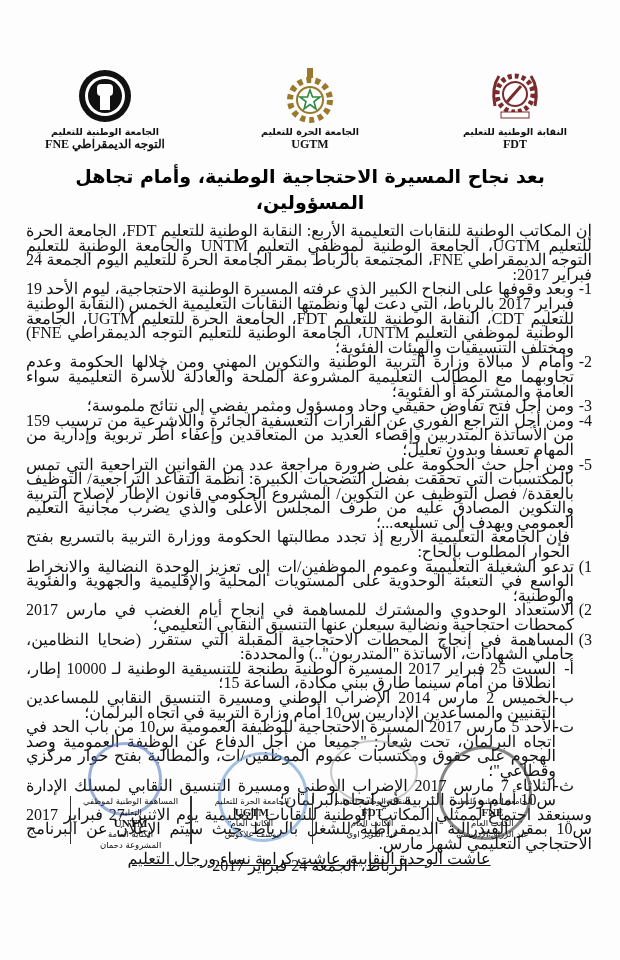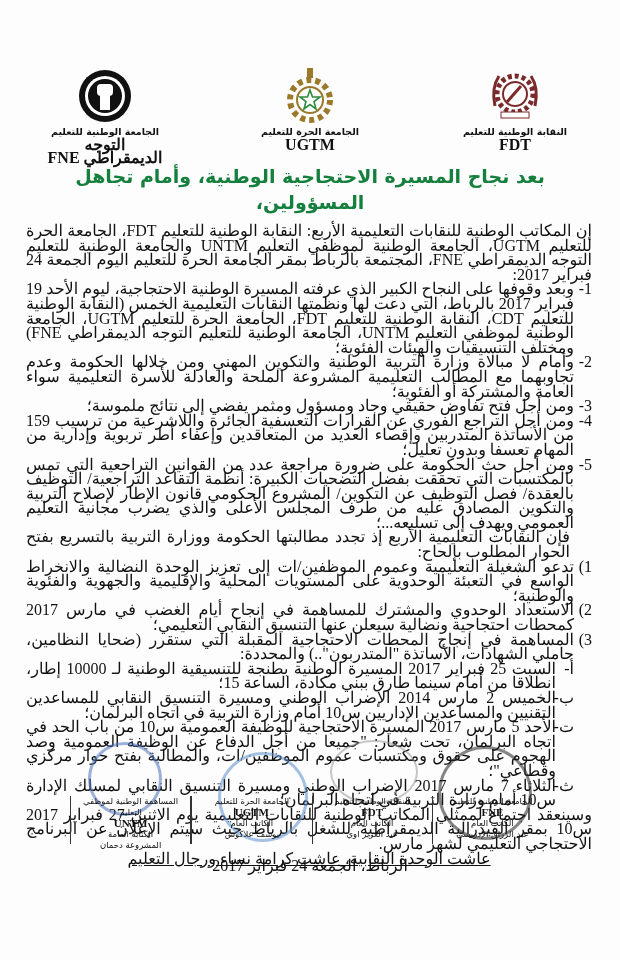--- a/index.html
+++ b/index.html
@@ -3,23 +3,23 @@
   <meta charset="utf-8">
   <style>
     html, body { margin: 0; padding: 0; }
     body { width: 620px; height: 960px; background: #fdfdfd; position: relative; overflow: hidden;
            font-family: "DejaVu Serif", "Liberation Serif", serif; color: #111; }
     .page { position: absolute; left: 0; top: 0; width: 620px; height: 960px; }
     .logos { position: absolute; top: 68px; left: 45px; width: 530px; height: 90px; display: flex; flex-direction: row-reverse; justify-content: space-between; }
     .logo { width: 120px; text-align: center; direction: rtl; }
     .logo .emblem { width: 56px; height: 56px; margin: 0 auto 2px; position: relative; }
     .logo .name { font-family: "DejaVu Sans", sans-serif; font-size: 9.5px; font-weight: bold; line-height: 12px; white-space: nowrap; }
-    .logo .abbr { font-family: "Liberation Serif", serif; font-size: 16px; font-weight: bold; line-height: 13px; }
+    .logo .abbr { font-family: "Liberation Serif", serif; font-size: 12px; font-weight: bold; line-height: 13px; }
     .title { position: absolute; top: 163px; left: 20px; width: 580px; text-align: center; direction: rtl;
-             font-family: "DejaVu Sans", sans-serif; font-weight: bold; font-size: 19px; line-height: 26px; color: #15803d; }
+             font-family: "DejaVu Sans", sans-serif; font-weight: bold; font-size: 19px; line-height: 26px; color: #000000; }
     .body-text { position: absolute; top: 224px; left: 26px; width: 566px; direction: rtl; text-align: justify;
                  font-family: "Liberation Serif", "DejaVu Serif", serif; font-size: 16px; line-height: 14.6px; }
     .body-text p { margin: 0; }
     .item { display: flex; direction: rtl; }
     .item .num { width: 18px; flex: none; text-align: right; }
     .item .txt { flex: 1; text-align: justify; }
     .sub { padding-right: 18px; }
     .indent { padding-right: 22px; }
     .center { text-align: center; text-decoration: underline; }
     .sign-title { text-align: center; font-weight: bold; text-decoration: underline; margin-top: 2px; }
@@ -98,21 +98,21 @@
       </div>
     <div class="item">
         <span class="num">4-</span>
         <span class="txt">ومن أجل التراجع الفوري عن القرارات التعسفية الجائرة واللاشرعية من ترسيب 159 من الأساتذة المتدربين وإقصاء العديد من المتعاقدين وإعفاء أطر تربوية وإدارية من المهام تعسفا وبدون تعليل؛</span>
       </div>
     <div class="item">
         <span class="num">5-</span>
         <span class="txt">ومن أجل حث الحكومة على ضرورة مراجعة عدد من القوانين التراجعية التي تمس بالمكتسبات التي تحققت بفضل التضحيات الكبيرة: أنظمة التقاعد التراجعية/ التوظيف بالعقدة/ فصل التوظيف عن التكوين/ المشروع الحكومي قانون الإطار لإصلاح التربية والتكوين المصادق عليه من طرف المجلس الأعلى والذي يضرب مجانية التعليم العمومي ويهدف إلى تسليعه...؛</span>
       </div>
 
-    <p class="indent">فإن النقابات التعليمية الأربع إذ تجدد مطالبتها الحكومة ووزارة التربية بالتسريع بفتح الحوار المطلوب بإلحاح:</p>
+    <p class="indent">فإن الجامعة التعليمية الأربع إذ تجدد مطالبتها الحكومة ووزارة التربية بالتسريع بفتح الحوار المطلوب بإلحاح:</p>
 
     <div class="item">
         <span class="num">1)</span>
         <span class="txt">تدعو الشغيلة التعليمية وعموم الموظفين/ات إلى تعزيز الوحدة النضالية والانخراط الواسع في التعبئة الوحدوية على المستويات المحلية والإقليمية والجهوية والفئوية والوطنية؛</span>
       </div>
     <div class="item">
         <span class="num">2)</span>
         <span class="txt">الاستعداد الوحدوي والمشترك للمساهمة في إنجاح أيام الغضب في مارس 2017 كمحطات احتجاجية ونضالية سيعلن عنها التنسيق النقابي التعليمي؛</span>
       </div>
     <div class="item">

